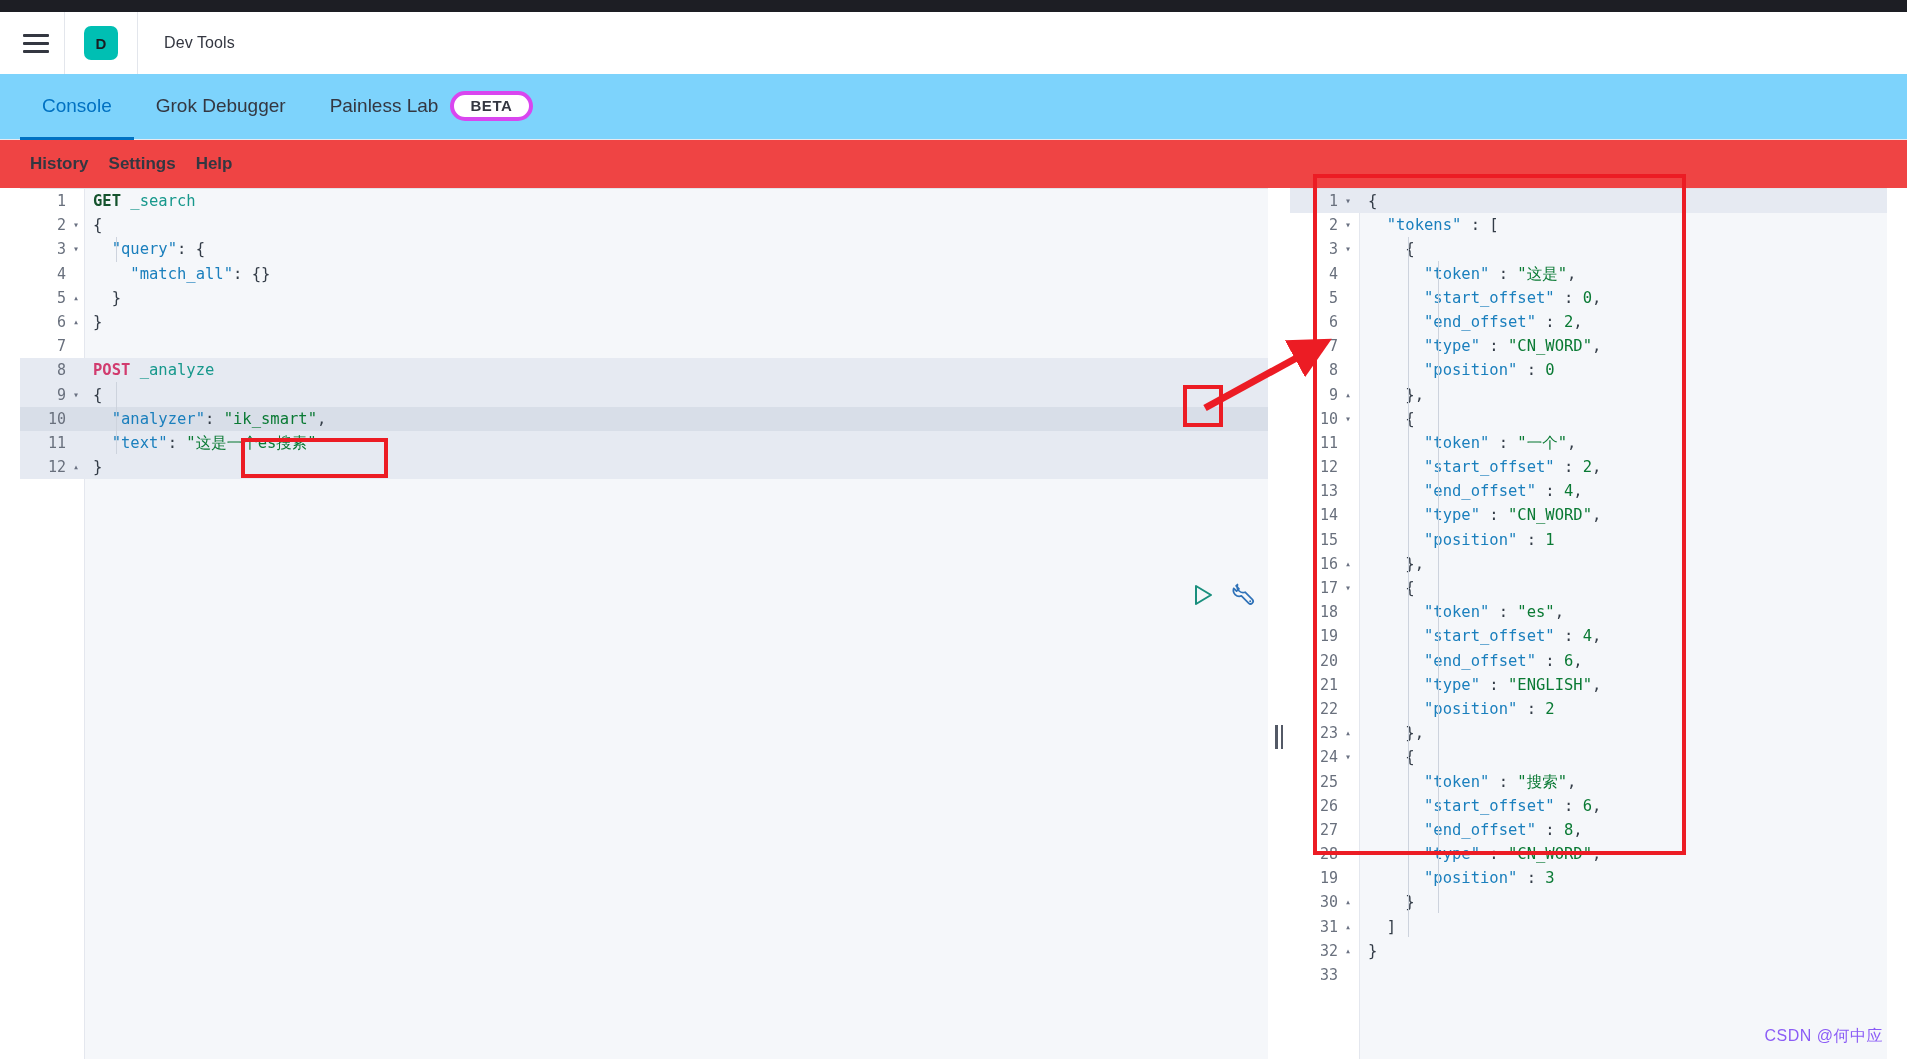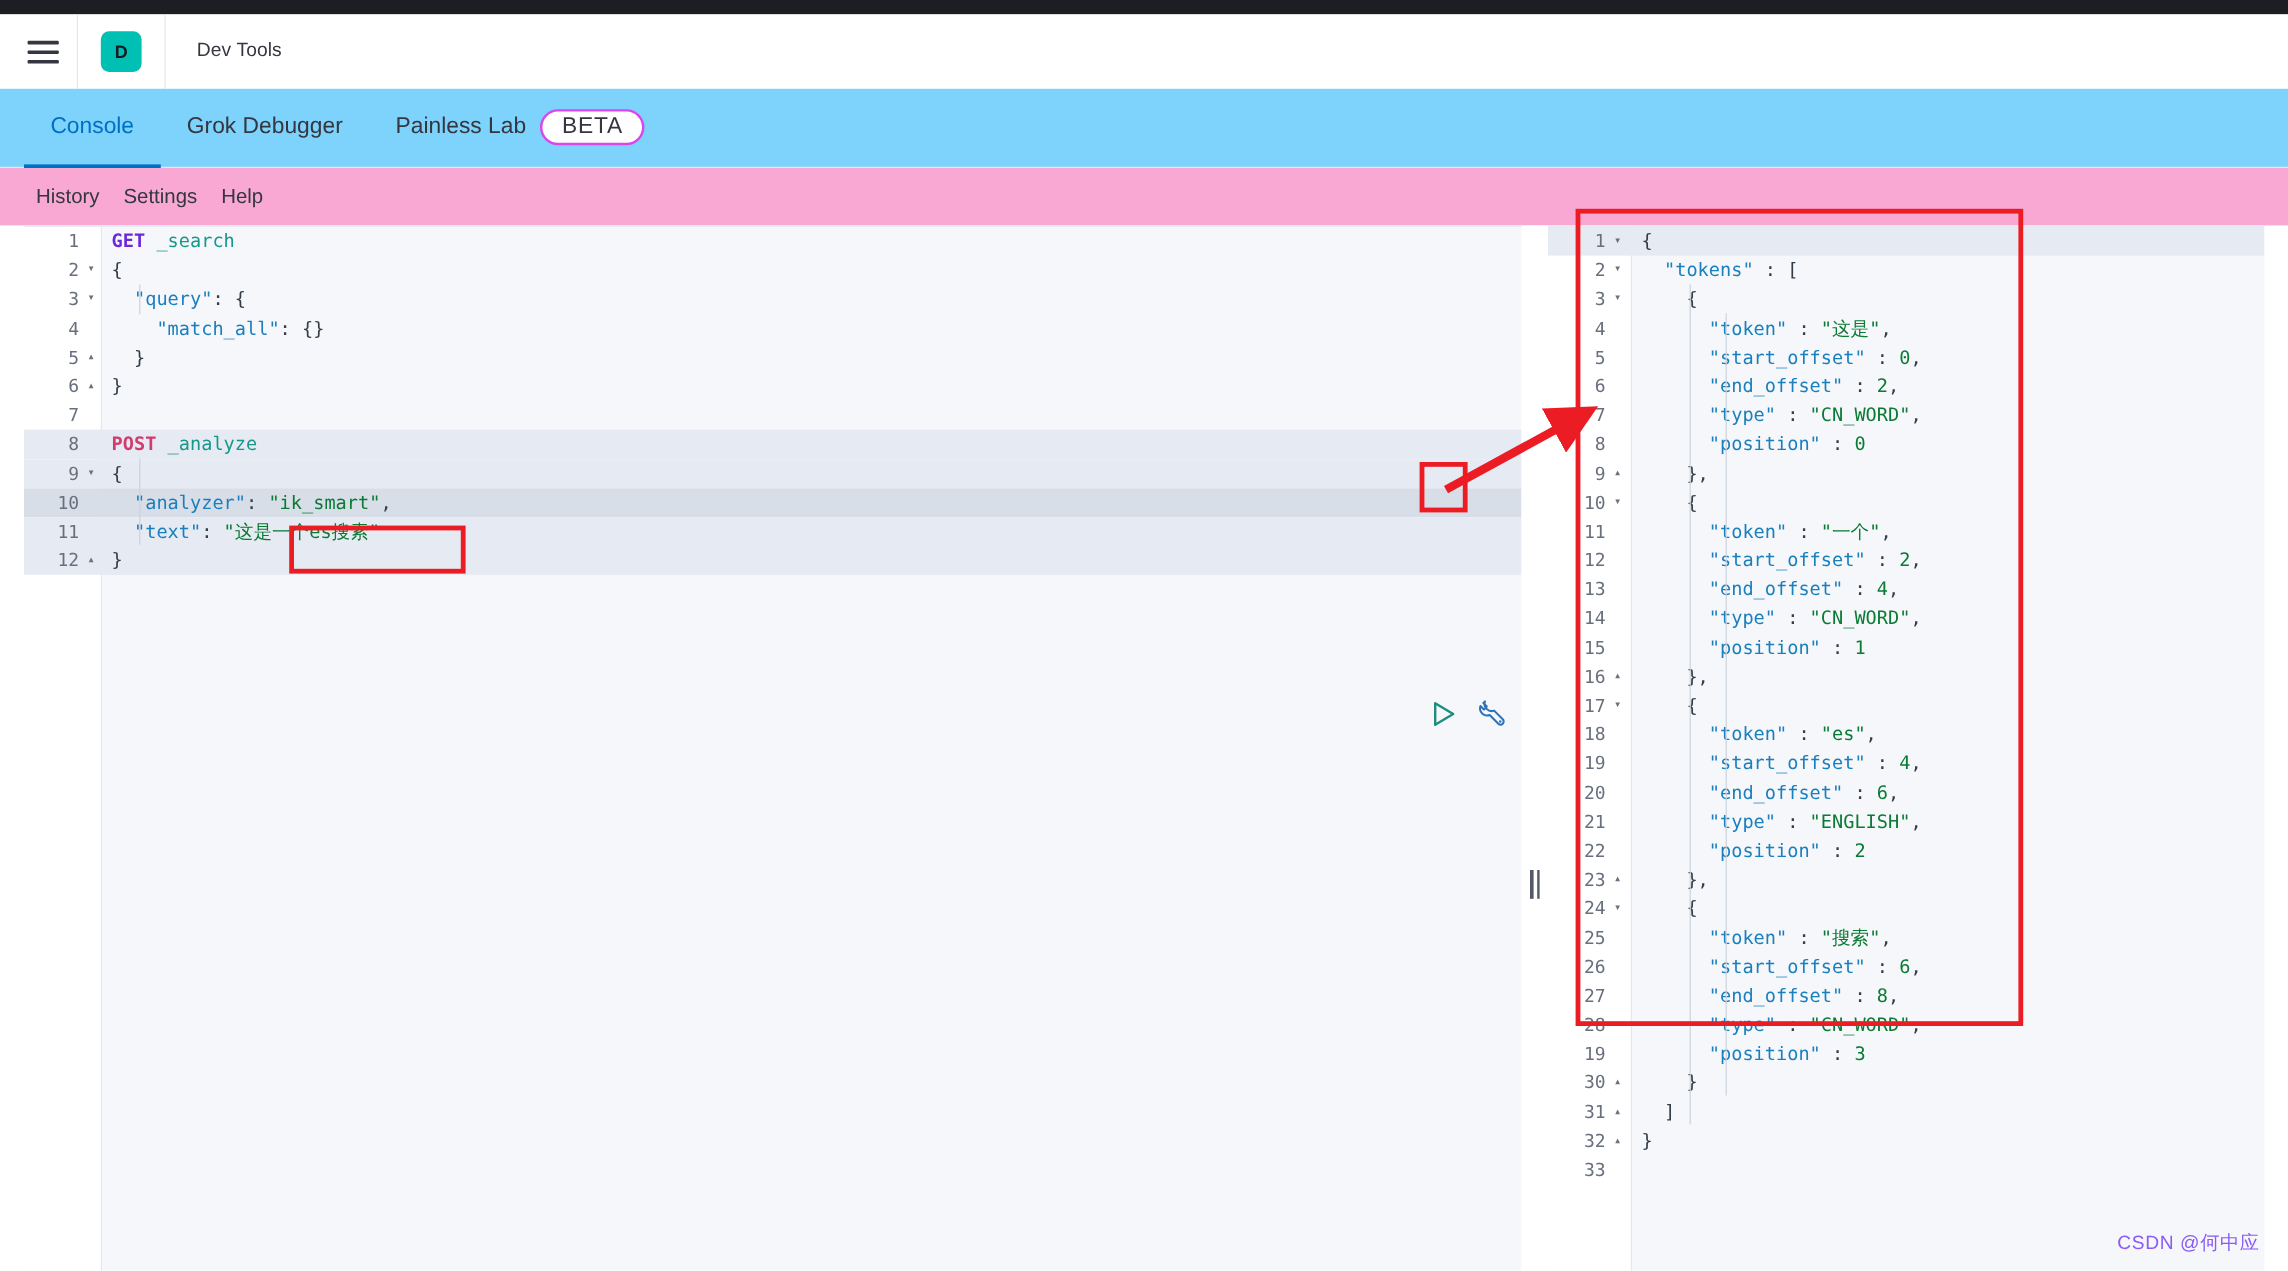--- a/index.html
+++ b/index.html
@@ -47,29 +47,29 @@
   }
   .tab {
     height: 66px; display: flex; align-items: center; padding: 0 22px;
     font-size: 19px; color: #343741; cursor: pointer;
     border-bottom: 3px solid transparent; position: relative; top: 1px;
   }
   .tab.active { color: #0071c2; border-bottom-color: #0071c2; font-weight: 400; }
   .beta-badge {
     display: inline-flex; align-items: center; justify-content: center;
     height: 30px; padding: 0 16px; margin-left: 12px;
-    border: 2px solid #d946ef; border-radius: 15px;
-    font-size: 19px; font-weight: normal; color: #343741; letter-spacing: .6px;
+    border: 4px solid #d946ef; border-radius: 15px;
+    font-size: 15px; font-weight: bold; color: #343741; letter-spacing: .6px;
     background: #ffffff;
   }
 
   
   .submenu {
     position: absolute; left: 0; top: 140px; width: 1907px; height: 48px;
-    background: #f9a8d4; display: flex; align-items: center; padding-left: 20px;
+    background: #ef4444; display: flex; align-items: center; padding-left: 20px; font-weight: bold;
   }
   .submenu-item {
     font-size: 17px; color: #343741; padding: 0 10px; cursor: pointer;
   }
 
   
   .workarea {
     position: absolute; left: 0; top: 188px; width: 1907px; height: 871px;
     background: #ffffff;
   }
@@ -95,21 +95,21 @@
     color: #69707d; font-family: "DejaVu Sans Mono", monospace; font-size: 15px;
   }
   .cl .fold {
     position: absolute; left: 50px; width: 12px; text-align: center;
     color: #6a7182; font-size: 10px;
   }
   .cl .txt { position: absolute; left: 73px; }
   .cl.sel { background: #e6eaf2; }
   .cl.cur { background: #d8dee8; }
 
-  .k-method-get  { color: #6d28d9; font-weight: bold; }
+  .k-method-get  { color: #14532d; font-weight: bold; }
   .k-method-post { color: #d13b6e; font-weight: bold; }
   .k-url   { color: #17988c; }
   .k-key   { color: #1a7fbd; }
   .k-str   { color: #0a7a34; }
   .k-punct { color: #333c47; }
   .k-num   { color: #0a7a34; }
 
   .indent-guide {
     position: absolute; width: 1px; background: #cdd3dd;
   }

